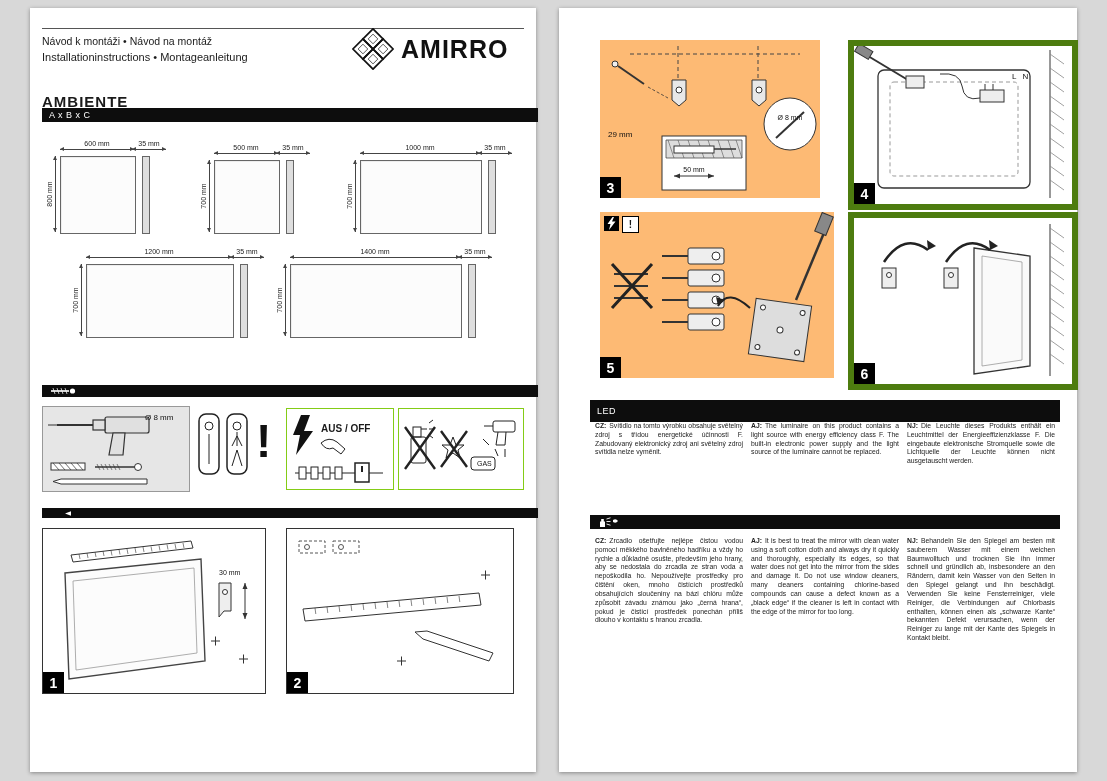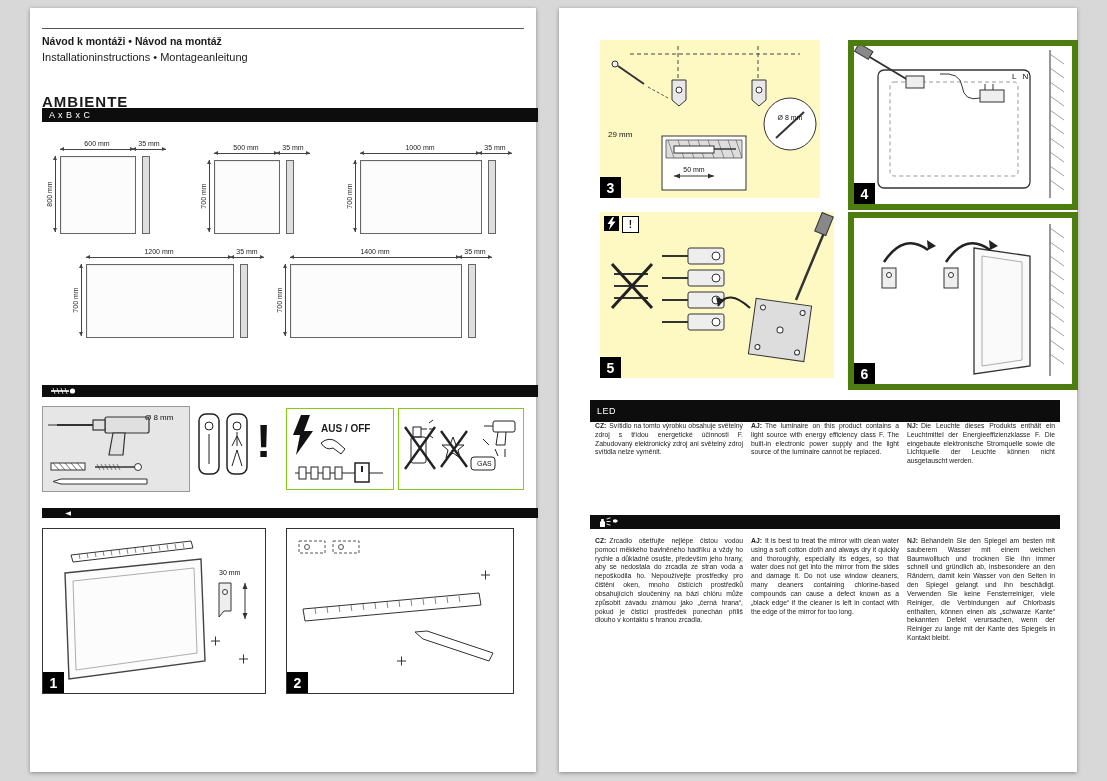--- a/index.html
+++ b/index.html
@@ -4,41 +4,41 @@
 <style>
   html,body{margin:0;padding:0}
   body{width:1107px;height:781px;background:#d8d8d8;position:relative;overflow:hidden;
        font-family:"Liberation Sans",sans-serif;color:#1a1a1a}
   .page{position:absolute;top:8px;height:764px;background:#fff;box-shadow:0 1px 4px rgba(0,0,0,.38)}
   #page1{left:30px;width:506px}
   #page2{left:559px;width:518px}
   .hline{position:absolute;height:1px;background:#555}
   .bar{position:absolute;background:#0d0d0d;color:#fff;display:flex;align-items:center;gap:6px;
        padding:0 7px;font-size:9px;letter-spacing:.5px}
-  .h1{position:absolute;font-size:10.5px;font-weight:bold;white-space:nowrap}
+  .h1{position:absolute;font-size:10.5px;font-weight:normal;white-space:nowrap}
   .h2{position:absolute;font-size:11px;white-space:nowrap}
   .product{position:absolute;font-size:15px;font-weight:bold;letter-spacing:1px}
   .addr{position:absolute;font-size:7.5px;line-height:1.5;text-align:right;color:#222}
   .logo{position:absolute;display:flex;align-items:center}
   .logo .brand{font-size:25px;font-weight:600;letter-spacing:1px;margin-left:7px;color:#111}
   .mirror{position:absolute}
   .dim{position:absolute;font-size:7px;line-height:1.15;text-align:center;color:#222;white-space:nowrap}
   .dimline{position:relative;height:1px;background:#444;margin-top:1px}
   .dimline:before,.dimline:after{content:"";position:absolute;top:-2px;width:0;height:0;
        border-top:2.5px solid transparent;border-bottom:2.5px solid transparent}
   .dimline:before{left:0;border-right:4px solid #444}
   .dimline:after{right:0;border-left:4px solid #444}
   .dimv{transform:rotate(-90deg);transform-origin:0 0}
   .front{position:absolute;border:1px solid #666;background:#fcfcfc;box-shadow:inset 1px 1px 0 #ededed}
   .side{position:absolute;border:1px solid #666;background:#dedede}
   .panel{position:absolute}
   .panel.boxed{border:1px solid #84cc16;background:#fff}
   .panel.gray{border:1px solid #999;background:#e6e6e6}
   .stepbox{position:absolute;border:1px solid #333;background:#fff}
-  .graybox{position:absolute;background:#fef9c3}
+  .graybox{position:absolute;background:#fdba74}
   .whitebox{position:absolute;border:6px solid #4d7c0f;background:#fff}
   .badge{position:absolute;left:0;bottom:0;width:21px;height:21px;background:#000;color:#fff;
        font-weight:bold;font-size:14px;display:flex;align-items:center;justify-content:center}
   .lbl{position:absolute;font-size:7px;color:#111;white-space:nowrap}
   .lbl.b8{font-size:8px}
   .excl{position:absolute;font-weight:bold;color:#111}
   .warnsq{position:absolute;width:15px;height:15px;display:flex;align-items:center;justify-content:center}
   .warnsq.blk{background:#000}
   .warnsq.wht{background:#fff;border:1.5px solid #000;font-weight:bold;font-size:10px}
   .col{position:absolute;font-size:6.8px;line-height:1.3;text-align:justify;color:#222}
@@ -47,20 +47,37 @@
 </style>
 </head>
 <body>
 
 <div class="page" id="page1">
 
   <div class="hline" style="left:12px;top:20px;width:482px"></div>
   <div class="h1" style="left:12px;top:27px">Návod k montáži • Návod na montáž</div>
   <div class="h2" style="left:12px;top:43px">Installationinstructions • Montageanleitung</div>
 
+  <div class="logo" style="left:322px;top:20px">
+    <svg width="42" height="42" viewBox="0 0 48 48" fill="none" stroke="#111">
+      <g stroke-width="2">
+        <path d="M24 1 L35.5 12.5 L24 24 L12.5 12.5 Z"></path>
+          <path d="M24 24 L35.5 35.5 L24 47 L12.5 35.5 Z"></path>
+        <path d="M1 24 L12.5 12.5 L24 24 L12.5 35.5 Z"></path>
+          <path d="M47 24 L35.5 12.5 L24 24 L35.5 35.5 Z"></path>
+      </g>
+      <g stroke-width="0.8">
+        <path d="M24 7 L29.5 12.5 L24 18 L18.5 12.5 Z"></path>
+          <path d="M24 30 L29.5 35.5 L24 41 L18.5 35.5 Z"></path>
+        <path d="M7 24 L12.5 18.5 L18 24 L12.5 29.5 Z"></path>
+          <path d="M41 24 L35.5 18.5 L30 24 L35.5 29.5 Z"></path>
+      </g>
+    </svg>
+    <span class="brand">AMIRRO</span>
+  </div>
 
   <div class="product" style="left:12px;top:85px">AMBIENTE</div>
 
   <div class="bar" style="left:12px;top:100px;width:482px;height:14px">
     <span>A x B x C</span>
   </div>
 
   <div class="mirror" style="left:14px;top:132px;width:132px;height:96px">
     <div class="dim" style="left:16px;top:0;width:74px"><span>600 mm</span><div class="dimline"></div></div>
     <div class="dim" style="left:88px;top:0;width:34px"><span>35 mm</span><div class="dimline"></div></div>

